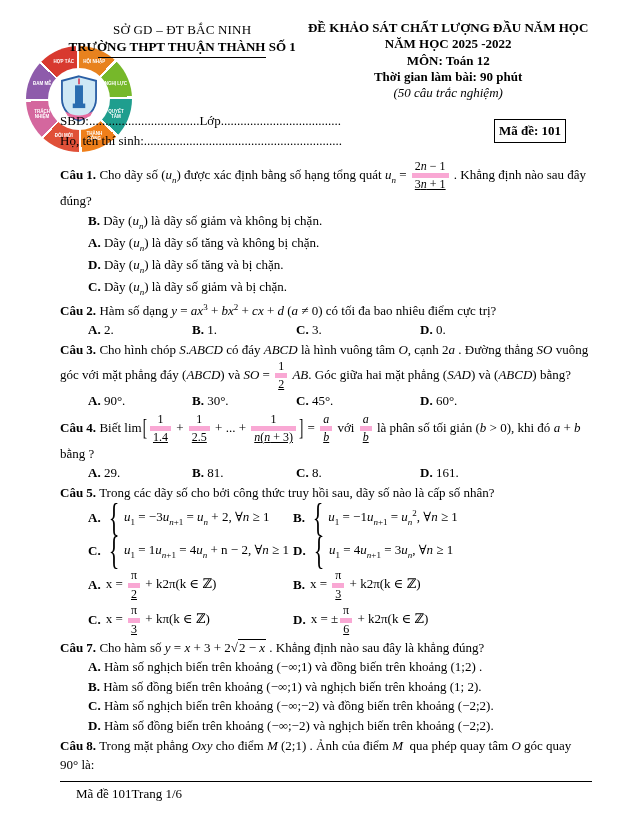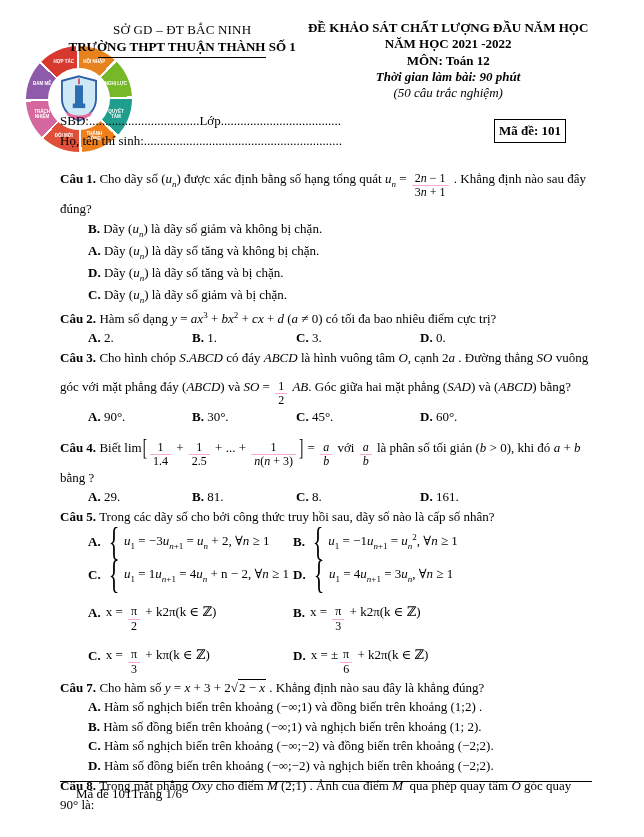--- a/index.html
+++ b/index.html
@@ -8,21 +8,21 @@
   .content{position:relative;padding:20px 52px 0 60px;}
 
   
   .hdr{display:flex;justify-content:space-between;position:relative;z-index:2;}
   .hdr-left{width:248px;text-align:center;padding-top:2px;}
   .hdr-left .l1{letter-spacing:.2px;}
   .hdr-left .l2{font-weight:bold;margin-top:1px;}
   .uline{width:168px;border-bottom:1.4px solid #000;margin:2px auto 0;}
   .hdr-right{width:292px;text-align:center;line-height:1.25;}
   .hdr-right .b{font-weight:bold;}
-  .hdr-right .bi{font-weight:bold;font-style:italic;}
+  .hdr-right .bi{font-weight:bold;}
   .hdr-right .i{font-style:italic;}
 
   .idrow{display:flex;justify-content:space-between;margin-top:10px;position:relative;z-index:2;}
   .idlines{line-height:1.55;}
   .codebox{border:1.4px solid #000;align-self:center;padding:3px 4px;font-weight:bold;margin-right:26px;}
 
   
   .logo{position:absolute;left:26px;top:46px;width:106px;height:106px;z-index:1;}
   .logo .ring{position:absolute;inset:0;border-radius:50%;
     background:conic-gradient(from -45deg,
@@ -49,22 +49,22 @@
   .opts.row4{display:grid;grid-template-columns:104px 104px 124px auto;}
   .opts.grid2{display:grid;grid-template-columns:205px auto;row-gap:3px;}
   .opts.grid2 .opt{display:flex;align-items:center;gap:5px;}
 
   
   i{font-style:italic;}
   sub{font-size:9px;}
   sup{font-size:9px;}
   .frac{display:inline-flex;flex-direction:column;text-align:center;vertical-align:middle;
         margin:0 2px;line-height:1.15;font-size:12px;}
-  .frac>span:first-child{border-bottom:1px solid #f9a8d4;padding:0 3px;margin-top:12px;}
-  .frac>span:last-child{padding:0 3px;}
+  .frac>span:first-child{border-bottom:5px solid #f9a8d4;padding:0 3px;}
+  .frac>span:last-child{padding:0 3px;text-decoration:underline;}
   .sqrt{white-space:nowrap;}
   .sqrt .vin{border-top:1px solid #000;padding:0 1px;}
   .cases{display:inline-flex;align-items:center;vertical-align:middle;}
   .cases .brace{font-size:34px;font-weight:400;line-height:.9;margin-right:2px;
                 transform:scaleX(.65) scaleY(1.15);display:inline-block;}
   .cases .rows{display:inline-flex;flex-direction:row;}
   .cases .rows>span{line-height:1.5;}
   .bigb{display:inline-block;transform:scaleY(1.8);margin:0 1px;}
 
   
@@ -101,21 +101,21 @@
   <div class="content">
 
     <div class="hdr">
       <div class="hdr-left">
         <div class="l1">SỞ GD – ĐT BẮC NINH</div>
         <div class="l2">TRƯỜNG THPT THUẬN THÀNH SỐ 1</div>
         <div class="uline"></div>
       </div>
       <div class="hdr-right">
         <div class="b">ĐỀ KHẢO SÁT CHẤT LƯỢNG ĐẦU NĂM HỌC</div>
-        <div class="b">NĂM HỌC 2021 -2022</div>
+        <div class="b">NĂM HỌC 2025 -2022</div>
         <div class="b">MÔN: Toán 12</div>
         <div class="bi">Thời gian làm bài: 90 phút</div>
         <div class="i">(50 câu trắc nghiệm)</div>
       </div>
     </div>
 
     <div class="idrow">
       <div class="idlines">
         <div>SBD:..................................Lớp.....................................</div>
         <div>Họ, tên thí sinh:.............................................................</div>

